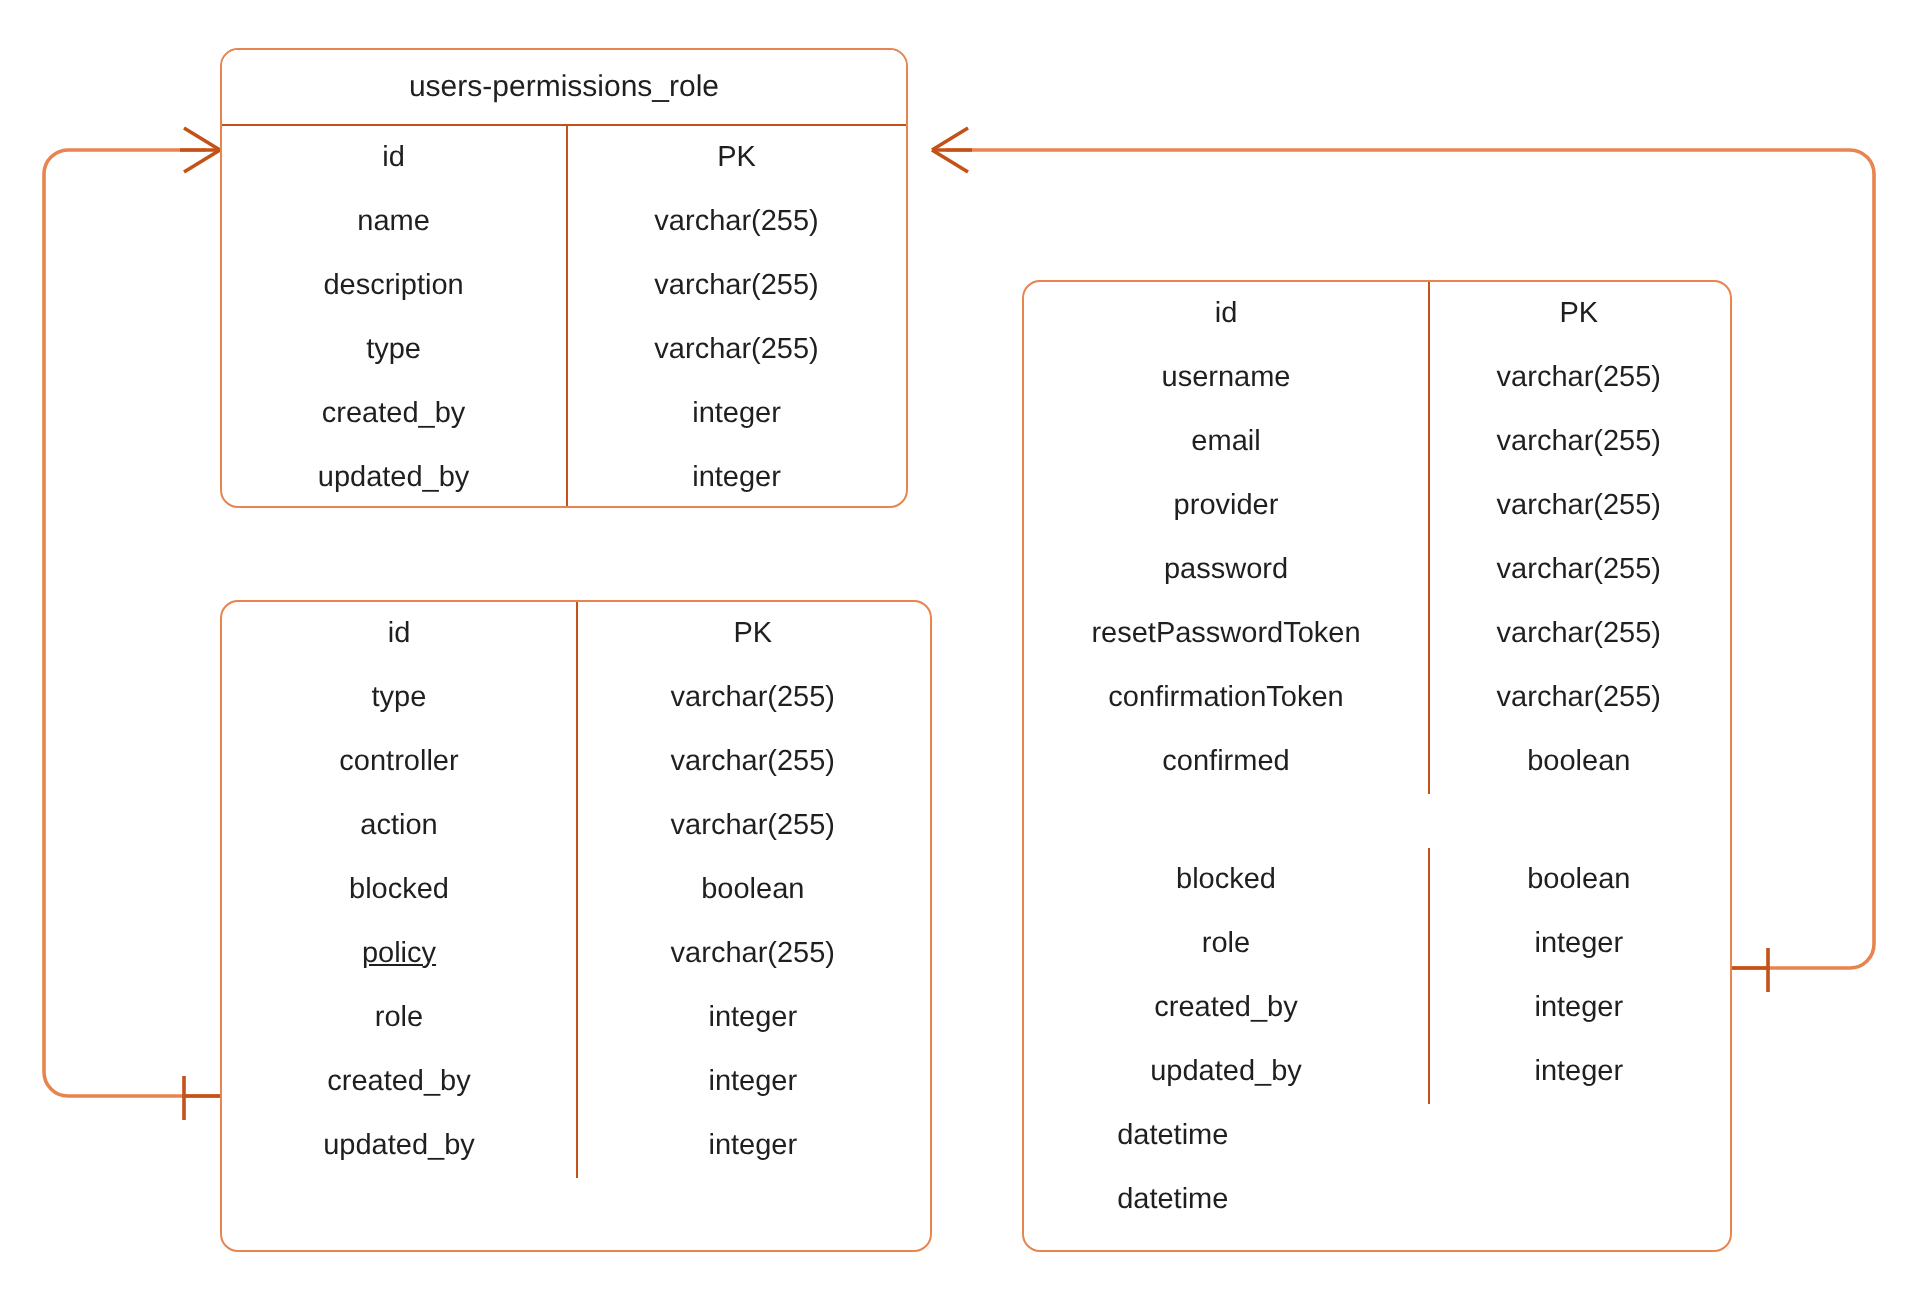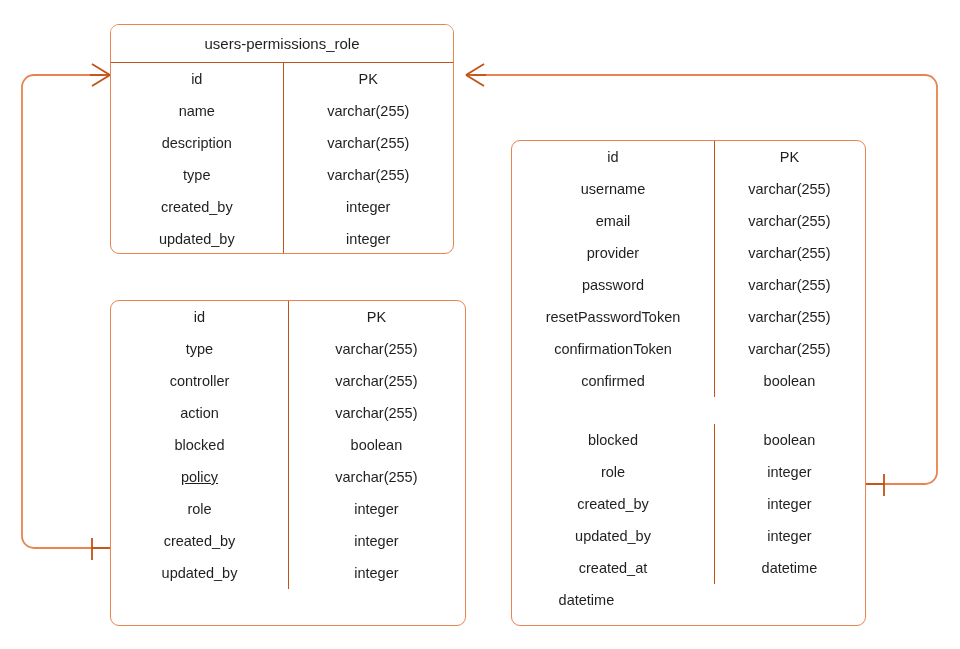--- a/index.html
+++ b/index.html
@@ -201,21 +201,20 @@
         </div>
         <div class="erow" style="height: 32px;">
           <div class="cell cell-name" style="width: 203px;">created_by</div>
           <div class="cell cell-type" style="width: 148.8px;">integer</div>
         </div>
         <div class="erow" style="height: 32px;">
           <div class="cell cell-name" style="width: 203px;">updated_by</div>
           <div class="cell cell-type" style="width: 148.8px;">integer</div>
         </div>
         <div class="erow" style="height: 32px;">
-          <div class="cell cell-name" style="width: 203px;">created_at</div>
           <div class="cell cell-type" style="width: 148.8px;">datetime</div>
         </div>
         <div class="erow" style="height: 32px;">
           <div class="cell cell-type" style="width: 148.8px;">datetime</div>
         </div>
       </div>
     </div>
   </div>
 
 </body></html>

